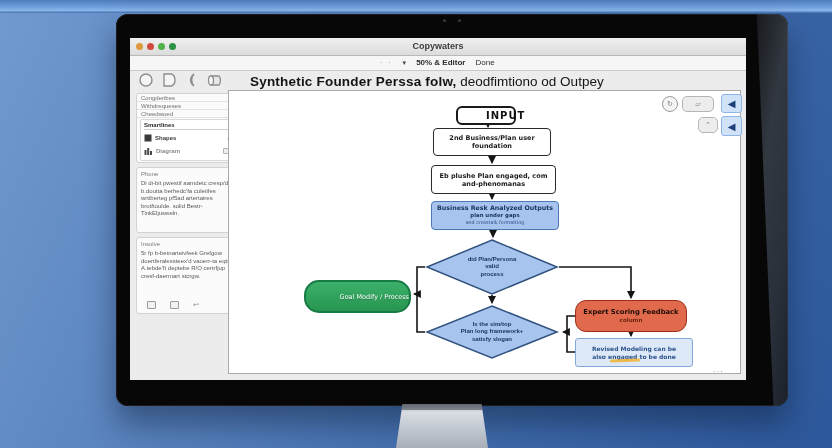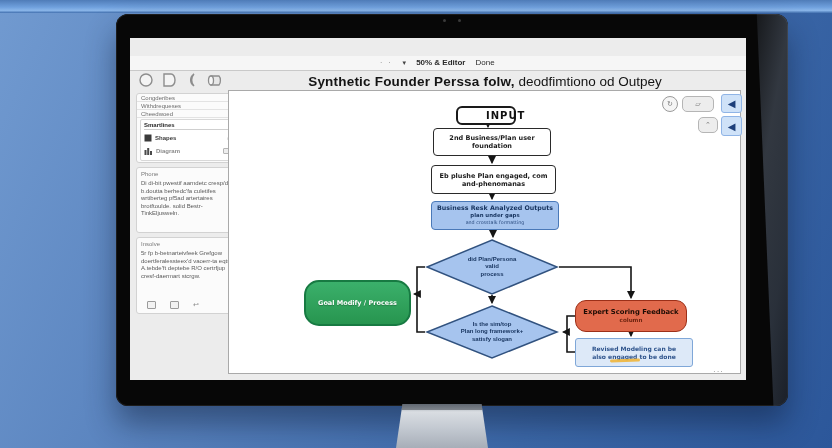--- a/index.html
+++ b/index.html
@@ -29,21 +29,21 @@
   .traffic{position:absolute;left:6px;top:5px;display:flex;gap:4px;}
   .traffic i{width:7px;height:7px;border-radius:50%;display:block;}
   .t-orange{background:#dd9a3c;} .t-red{background:#cf4a3d;} .t-green1{background:#4fb34a;} .t-green2{background:#2e9043;}
   .win-title{position:absolute;left:0;right:0;top:3px;text-align:center;font-size:9px;font-weight:bold;color:#3d3d3d;}
   .toolbar{position:absolute;left:0;top:18px;width:616px;height:15px;background:#f6f6f6;border-bottom:1px solid #c9c9c9;}
   .toolbar-inner{position:absolute;left:250px;top:2px;display:flex;align-items:center;gap:10px;font-size:8px;color:#2c2c2c;}
   .tb-dots{color:#8f8f8f;font-size:7px;letter-spacing:2px;}
   .tb-caret{font-size:7px;color:#444;}
   .tb-strong{font-weight:bold;}
   .appbody{position:absolute;left:0;top:33px;width:616px;height:309px;background:#ececec;}
-  .heading{position:absolute;left:120px;top:3px;width:470px;text-align:center;color:#141414;font-size:13.5px;}
+  .heading{position:absolute;left:120px;top:3px;width:470px;color:#141414;font-size:13.5px;}
   .heading b{font-weight:bold;letter-spacing:.2px;}
   
   .shape-tools{position:absolute;left:8px;top:1px;display:flex;gap:7px;}
   .shape-tools svg{display:block;}
   .panel{position:absolute;background:#fbfbfb;border:1px solid #d2d2d2;border-radius:3px;}
   .panel1{left:6px;top:22px;width:108px;height:70px;}
   .p1-row{display:flex;justify-content:space-between;align-items:center;border-bottom:1px solid #e3e3e3;
           padding:1px 4px;font-size:6px;color:#6d6d6d;height:8px;}
   .p1-ctl{color:#9a9a9a;font-size:6px;}
   .subpanel{position:absolute;left:3px;top:25px;width:101px;height:42px;background:#fff;border:1px solid #d8d8d8;border-radius:2px;padding:2px 3px;}
@@ -72,23 +72,23 @@
             color:#16335e;line-height:7.5px;}
   .n-output .l1{font-size:6.3px;font-weight:700;}
   .n-output .l2{font-size:5.4px;font-weight:600;}
   .n-output .l3{font-size:4.8px;color:#2c4d80;}
   .diamond{position:absolute;width:134px;}
   .d1{left:196px;top:148px;height:56px;}
   .d2{left:196px;top:214px;height:54px;}
   .diamond svg{position:absolute;left:0;top:0;}
   .d-text{position:absolute;left:0;top:0;width:100%;height:100%;display:flex;flex-direction:column;justify-content:center;
           text-align:center;font-size:6px;font-weight:700;color:#16335e;line-height:7.2px;}
-  .n-pill{left:75px;top:189px;width:107px;height:46px;background:linear-gradient(180deg,#3bb06b,#27954f);
-          border:2px solid #177a42;border-radius:15px;color:#fff;font-size:6.5px;font-weight:700;
-          text-shadow:0 1px 1px rgba(0,0,0,.25);}
+  .n-pill{left:75px;top:189px;width:107px;height:33px;background:linear-gradient(180deg,#3bb06b,#27954f);
+          border:2px solid #177a42;border-radius:15px;color:#fff;font-size:6.5px;font-weight:400;
+          text-shadow:0 1px 1px rgba(0,0,0,.25);align-items:flex-end;}
   .n-feedback{left:346px;top:209px;width:112px;height:32px;background:#e16a4c;border:1.5px solid #9c2f18;border-radius:11px;line-height:8px;}
   .n-feedback .l1{font-size:6.8px;font-weight:800;color:#1c0c04;}
   .n-feedback .l2{font-size:5.6px;font-weight:700;color:#6e2410;}
   .n-revise{left:346px;top:247px;width:118px;height:29px;background:#dde9f8;border:1.5px solid #7fa7d8;border-radius:3px;
             color:#2f548c;font-size:6px;font-weight:700;line-height:7.8px;}
   .hl-mark{position:absolute;left:34px;bottom:4px;width:30px;height:3px;background:#f0b63b;transform:rotate(-2deg);border-radius:2px;opacity:.9;}
   .connectors{position:absolute;left:0;top:0;}
   
   .fbtn{position:absolute;display:flex;align-items:center;justify-content:center;font-size:7px;color:#777;}
   .fb-circle{left:532px;top:58px;width:16px;height:16px;border:1px solid #9a9a9a;border-radius:50%;background:#f5f5f5;}
@@ -106,20 +106,29 @@
   <div class="top-band"></div>
 
   <div class="monitor">
     <div class="camera-dots">
         <i></i>
         <i></i>
       </div>
 
     <div class="screen">
 
+      <div class="titlebar">
+        <div class="traffic">
+          <i class="t-orange"></i>
+          <i class="t-red"></i>
+          <i class="t-green1"></i>
+          <i class="t-green2"></i>
+        </div>
+        <div class="win-title">Copywaters</div>
+      </div>
 
       <div class="toolbar">
         <div class="toolbar-inner">
           <span class="tb-dots">· ·</span>
           <span class="tb-caret">▾</span>
           <span class="tb-strong">50% &amp; Editor</span>
           <span>Done</span>
         </div>
       </div>
 

